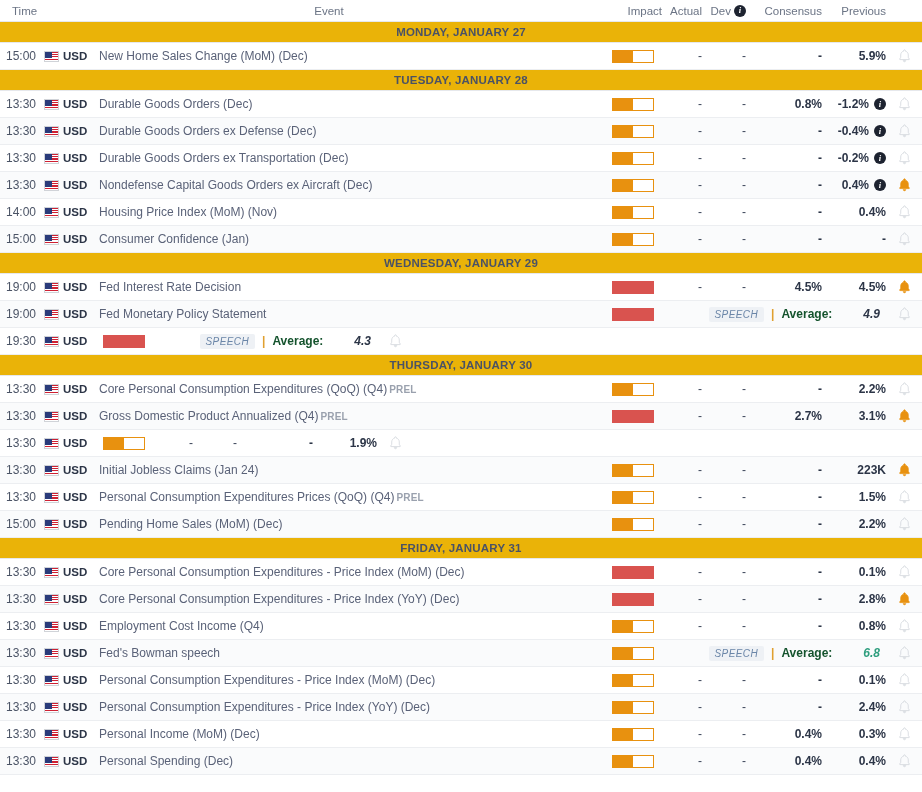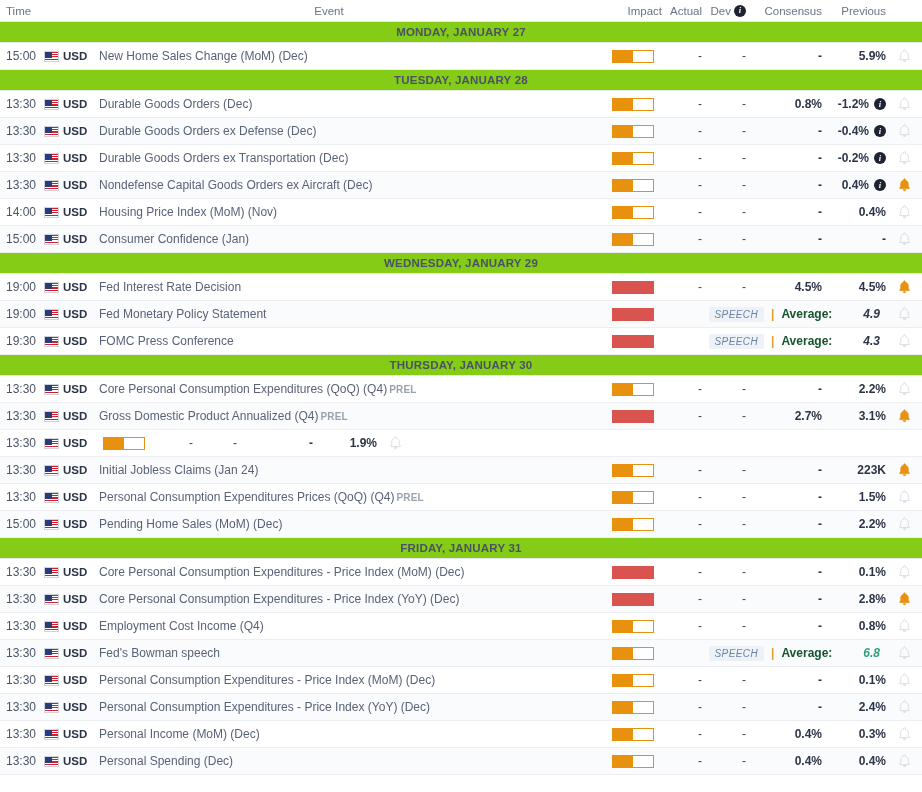--- a/index.html
+++ b/index.html
@@ -19,21 +19,21 @@
   
   .cal-header {
     display: flex;
     align-items: center;
     height: 22px;
     font-size: 11.5px;
     color: #6b7485;
     border-bottom: 1px solid #e6e8ec;
     background: #ffffff;
   }
-  .cal-header .h-time { width: 44px; padding-left: 6px; }
+  .cal-header .h-time { width: 44px; padding-left: 12px; }
   .cal-header .h-event { flex: 1; padding-left: 12px; text-align: center; }
   .cal-header .h-impact { width: 60px; text-align: right; }
   .cal-header .h-actual { width: 42px; text-align: right; padding-right: 2px; }
   .cal-header .h-dev { width: 44px; text-align: right; display: flex; justify-content: flex-end; align-items: center; gap: 3px; padding-right: 2px;}
   .cal-header .h-consensus { width: 74px; text-align: right; }
   .cal-header .h-previous { width: 64px; text-align: right; }
   .cal-header .h-alert { width: 36px; }
 
   .info-dot {
     display: inline-flex;
@@ -47,21 +47,21 @@
     font-style: italic;
     font-family: "Liberation Serif", serif;
     line-height: 1;
     flex: none;
   }
 
   
   .day-row {
     height: 21px;
     line-height: 21px;
-    background: #84cc16;
+    background: #eab308;
     text-align: center;
     font-weight: bold;
     font-size: 11.5px;
     color: #4a5265;
     letter-spacing: 0.2px;
     border-bottom: 1px solid #e6e8ec;
   }
 
   
   .ev-row {
@@ -450,21 +450,20 @@
       </div>
       <div class="ev-row">
         <div class="c-time">19:30</div>
         <div class="c-flag">
           <span class="flag-us">
             <span class="stripes"></span>
             <span class="canton"></span>
           </span>
         </div>
         <div class="c-cur">USD</div>
-        <div class="c-event"><span>FOMC Press Conference</span></div>
         <div class="c-impact">
           <span class="impact-bar" style="border-color: rgb(217, 83, 79); background: rgb(217, 83, 79);"></span>
         </div>
         <div class="c-speech">
           <span class="speech-badge">SPEECH</span>
           <span class="speech-sep">|</span>
           <span class="speech-avg-label">Average:</span>
           <span class="speech-avg-val" style="color: rgb(44, 53, 71);">4.3</span>
         </div>
         <div class="c-alert">

